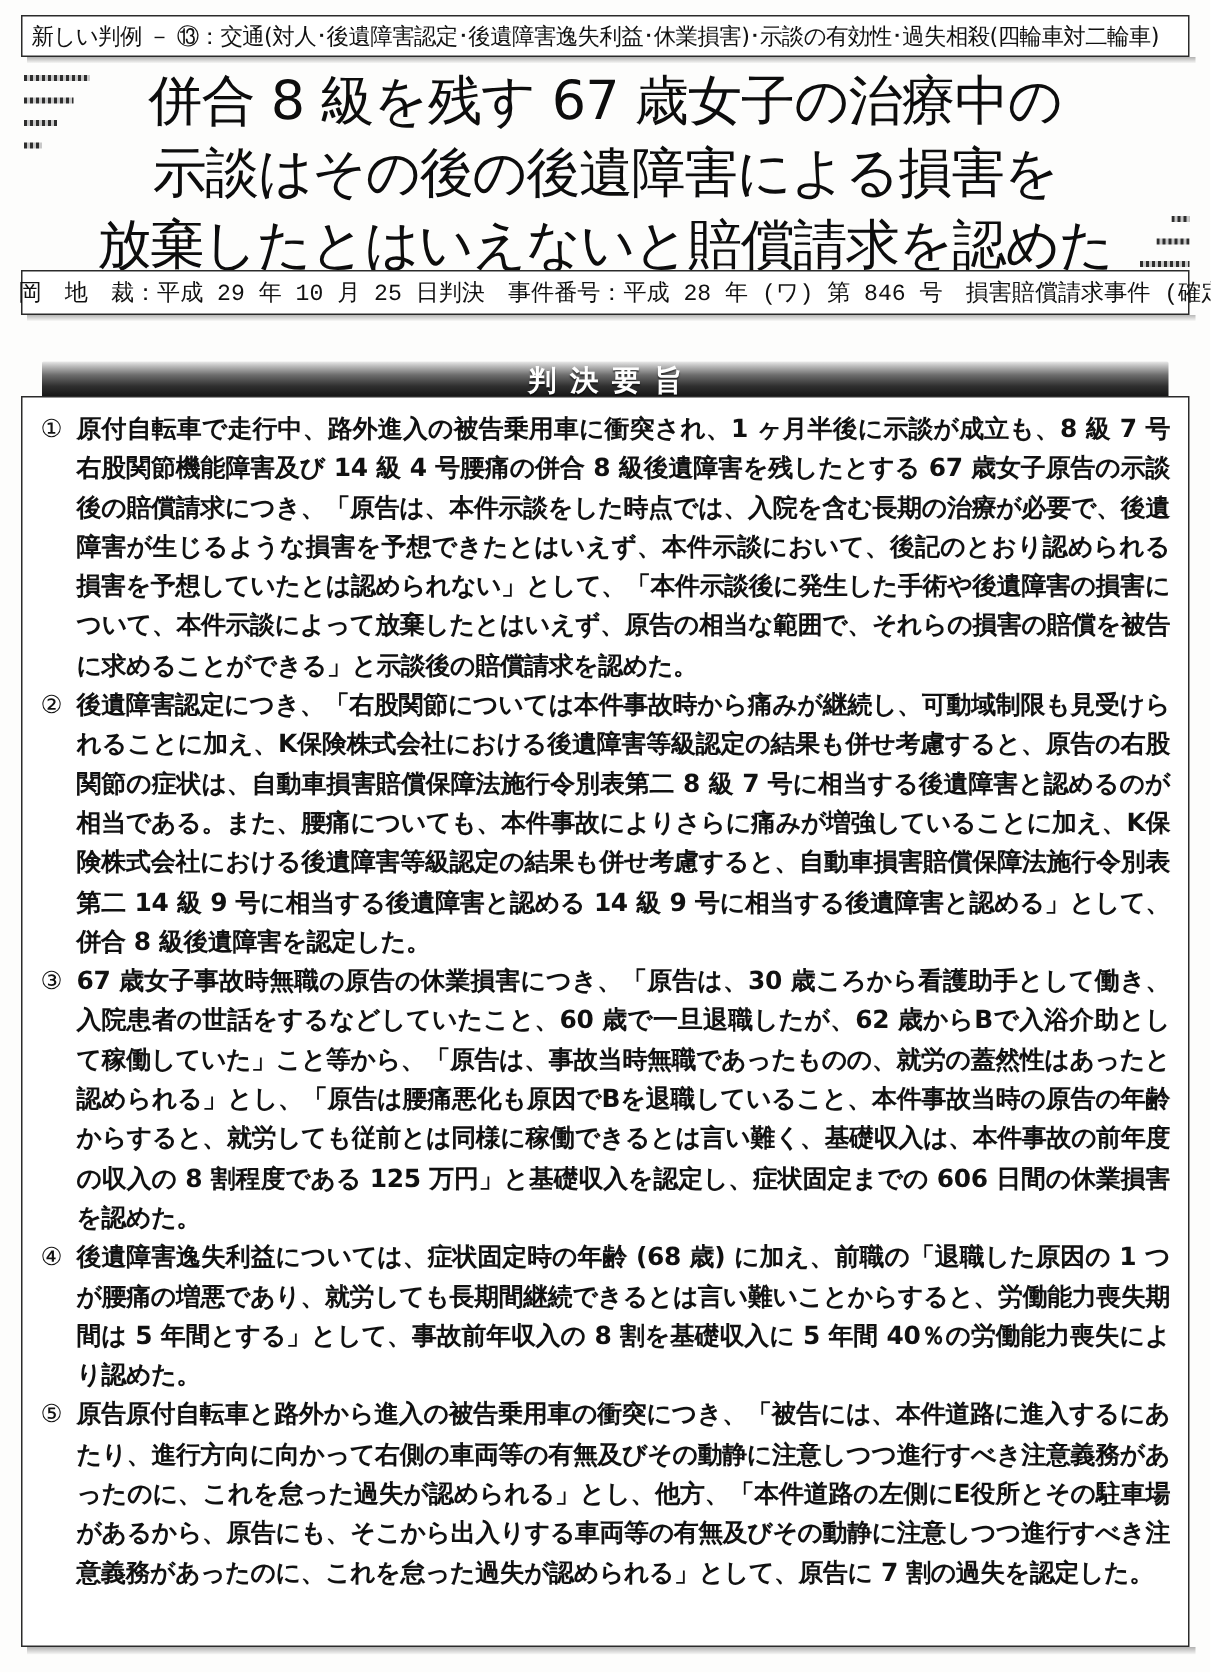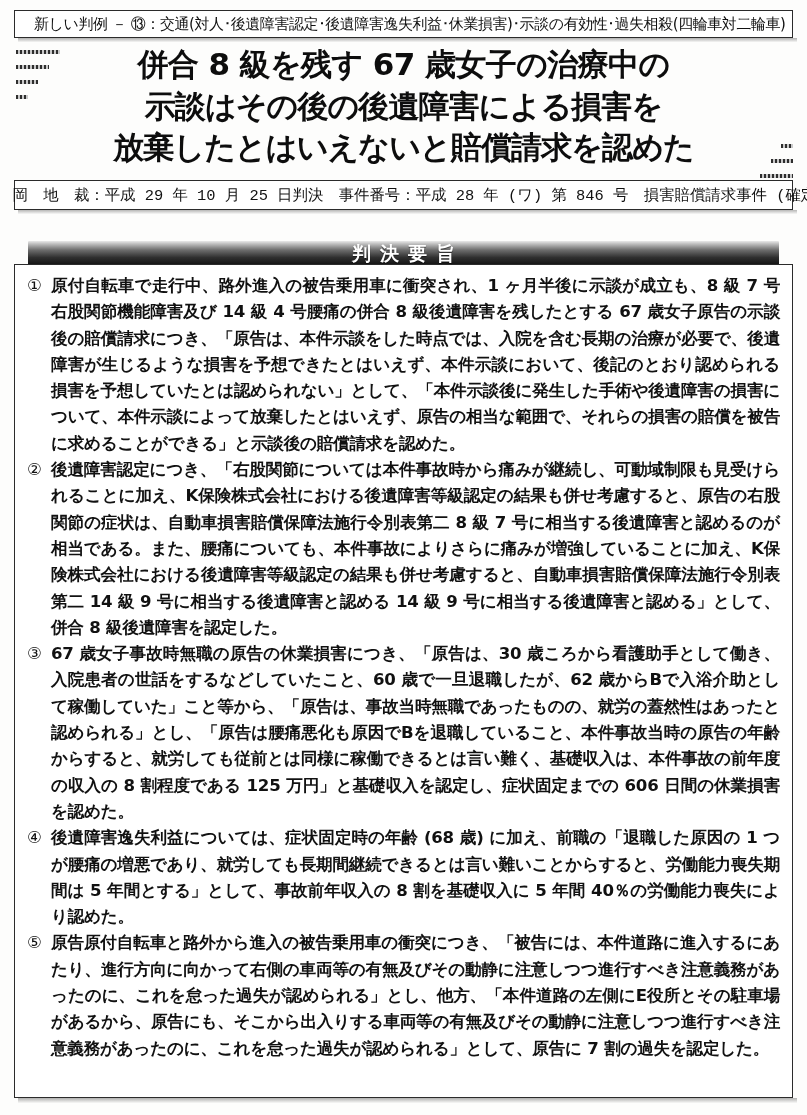--- a/index.html
+++ b/index.html
@@ -37,21 +37,21 @@
     left: 14px;
     top: 10px;
     width: 779px;
     height: 28px;
     box-sizing: border-box;
     border: 1.4px solid #2b2b2b;
     background: #ffffff;
     display: flex;
     align-items: center;
     justify-content: flex-start;
-    padding: 0 19px;
+    padding: 0 6px;
   }
   .rubric-bar-shadow {
     position: absolute;
     left: 18px;
     top: 38px;
     width: 779px;
     height: 4px;
     background: linear-gradient(180deg, rgba(0,0,0,0.30), rgba(0,0,0,0.03));
   }
   .rubric-text {
@@ -88,22 +88,22 @@
   .deco-right span:nth-child(3) { width: 33px; }
   .deco-right span:nth-child(4) { width: 44px; }
 
   
   .headline {
     position: absolute;
     left: 40px;
     top: 44px;
     width: 727px;
     text-align: center;
-    font-size: 31px;
-    font-weight: 700;
+    font-size: 36px;
+    font-weight: 400;
     line-height: 1.34;
     letter-spacing: -0.6px;
     color: #0d0d0d;
   }
   .headline .hl-line { white-space: nowrap; }
   .headline .hl-line:nth-child(2),
   .headline .hl-line:nth-child(3) { letter-spacing: -0.9px; }
 
   
   .case-bar {

